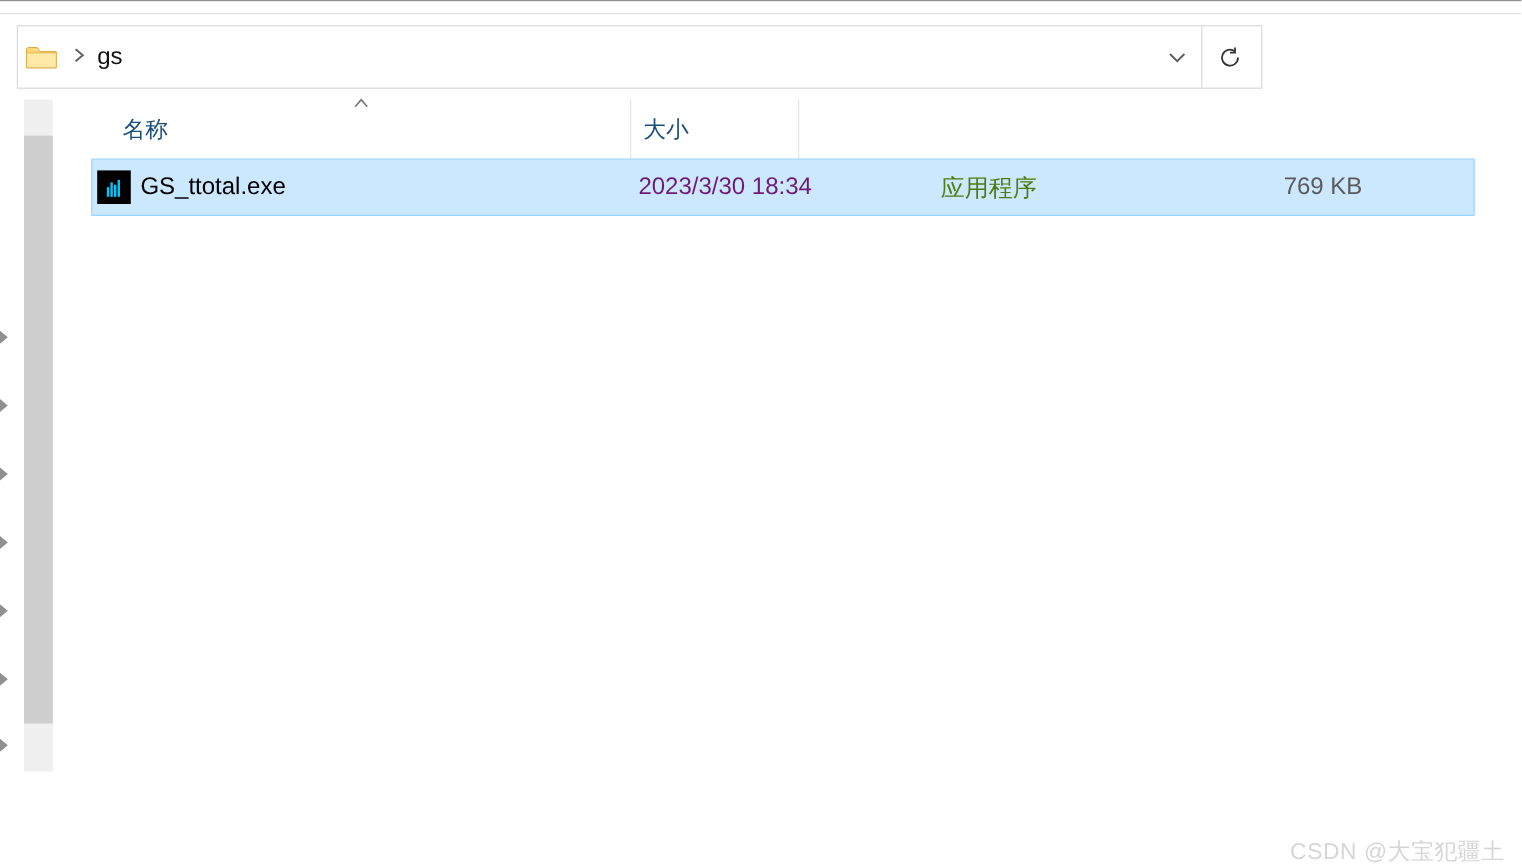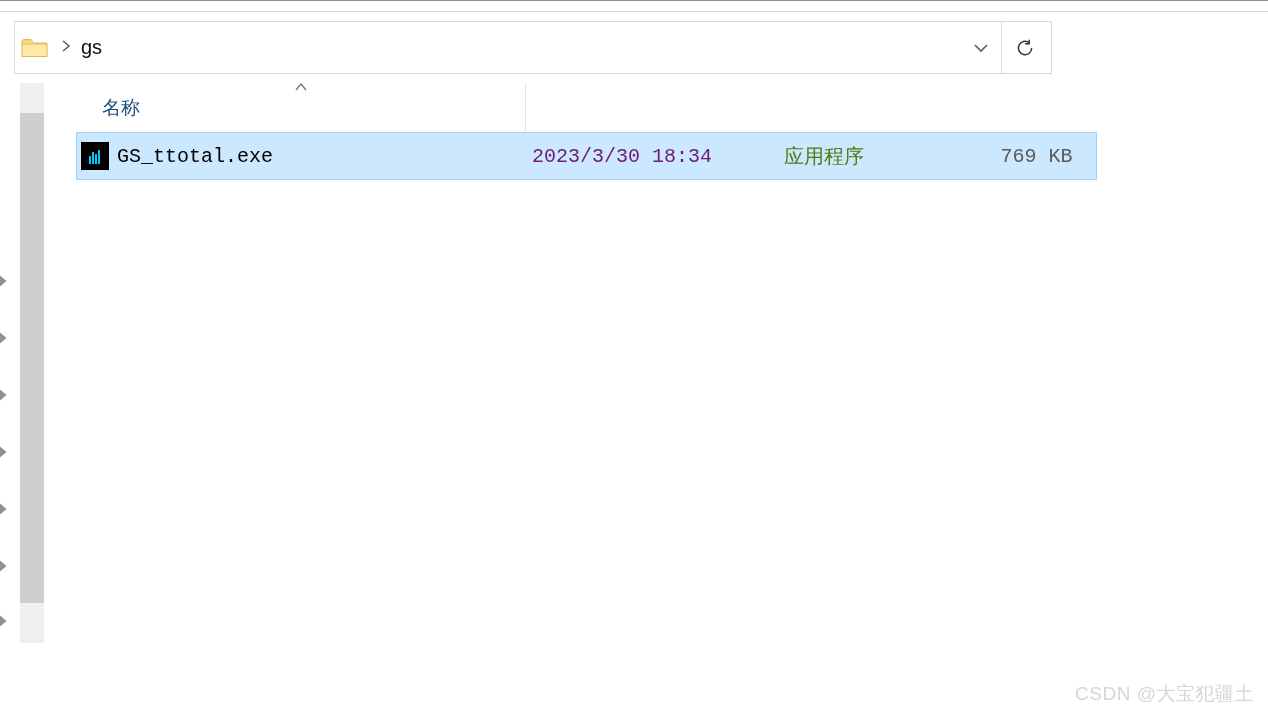--- a/index.html
+++ b/index.html
@@ -165,41 +165,40 @@
       font-size: 11px;
     }
     .file-row {
       display: flex;
       height: 48px;
       align-items: center;
       background: #cce8ff;
       border: 1px solid #99d1ff;
       border-radius: 1px;
       padding: 0 6px 0 4px;
-      width: 1021px;
-      font-family: Liberation Mono, monospace;
+      width: 1153px;
     }
     .file-icon {
       width: 28px;
       height: 28px;
       background: #000000;
       display: flex;
       align-items: center;
       justify-content: center;
       margin-right: 8px;
     }
     .file-icon svg { width: 16px; height: 20px; }
     .cell-name { width: 415px; font-size: 20px; color: #000; }
     .cell-date { width: 252px; font-size: 20px; color: #701a75; }
     .cell-type { width: 207px; font-size: 20px; color: #4d7c0f; }
     .cell-size { flex:1; font-size: 20px; color: #5b5b5b; text-align: center; padding-right: 8px; }
     .watermark {
       position: absolute;
       right: 14px;
-      bottom: 16px;
+      bottom: 0;
       color: #d6d6d6;
       font-size: 19px;
       letter-spacing: 0.5px;
     }
   </style>
 </head>
 <body>
 
 <div class="ribbon-border"></div>
 
@@ -263,20 +262,23 @@
   <div class="content-area">
     <div class="columns-header">
       <div class="col col-name">
         <span>名称</span>
         <span class="sort-indicator">
           <svg width="12" height="8" viewBox="0 0 12 8">
               <path d="M1 7 L6 1 L11 7" fill="none" stroke="#7a7a7a" stroke-width="1.4"></path>
             </svg>
         </span>
       </div>
+      <div class="col col-size">
+        <span>大小</span>
+      </div>
     </div>
 
     <div class="file-row">
       <span class="file-icon">
         <svg viewBox="0 0 16 20">
           <rect x="2" y="10" width="2" height="8" fill="#00c8ff"></rect>
           <rect x="5" y="6" width="2" height="12" fill="#00c8ff"></rect>
           <rect x="8" y="8" width="2" height="10" fill="#00c8ff"></rect>
           <rect x="11" y="4" width="2" height="14" fill="#00c8ff"></rect>
         </svg>

